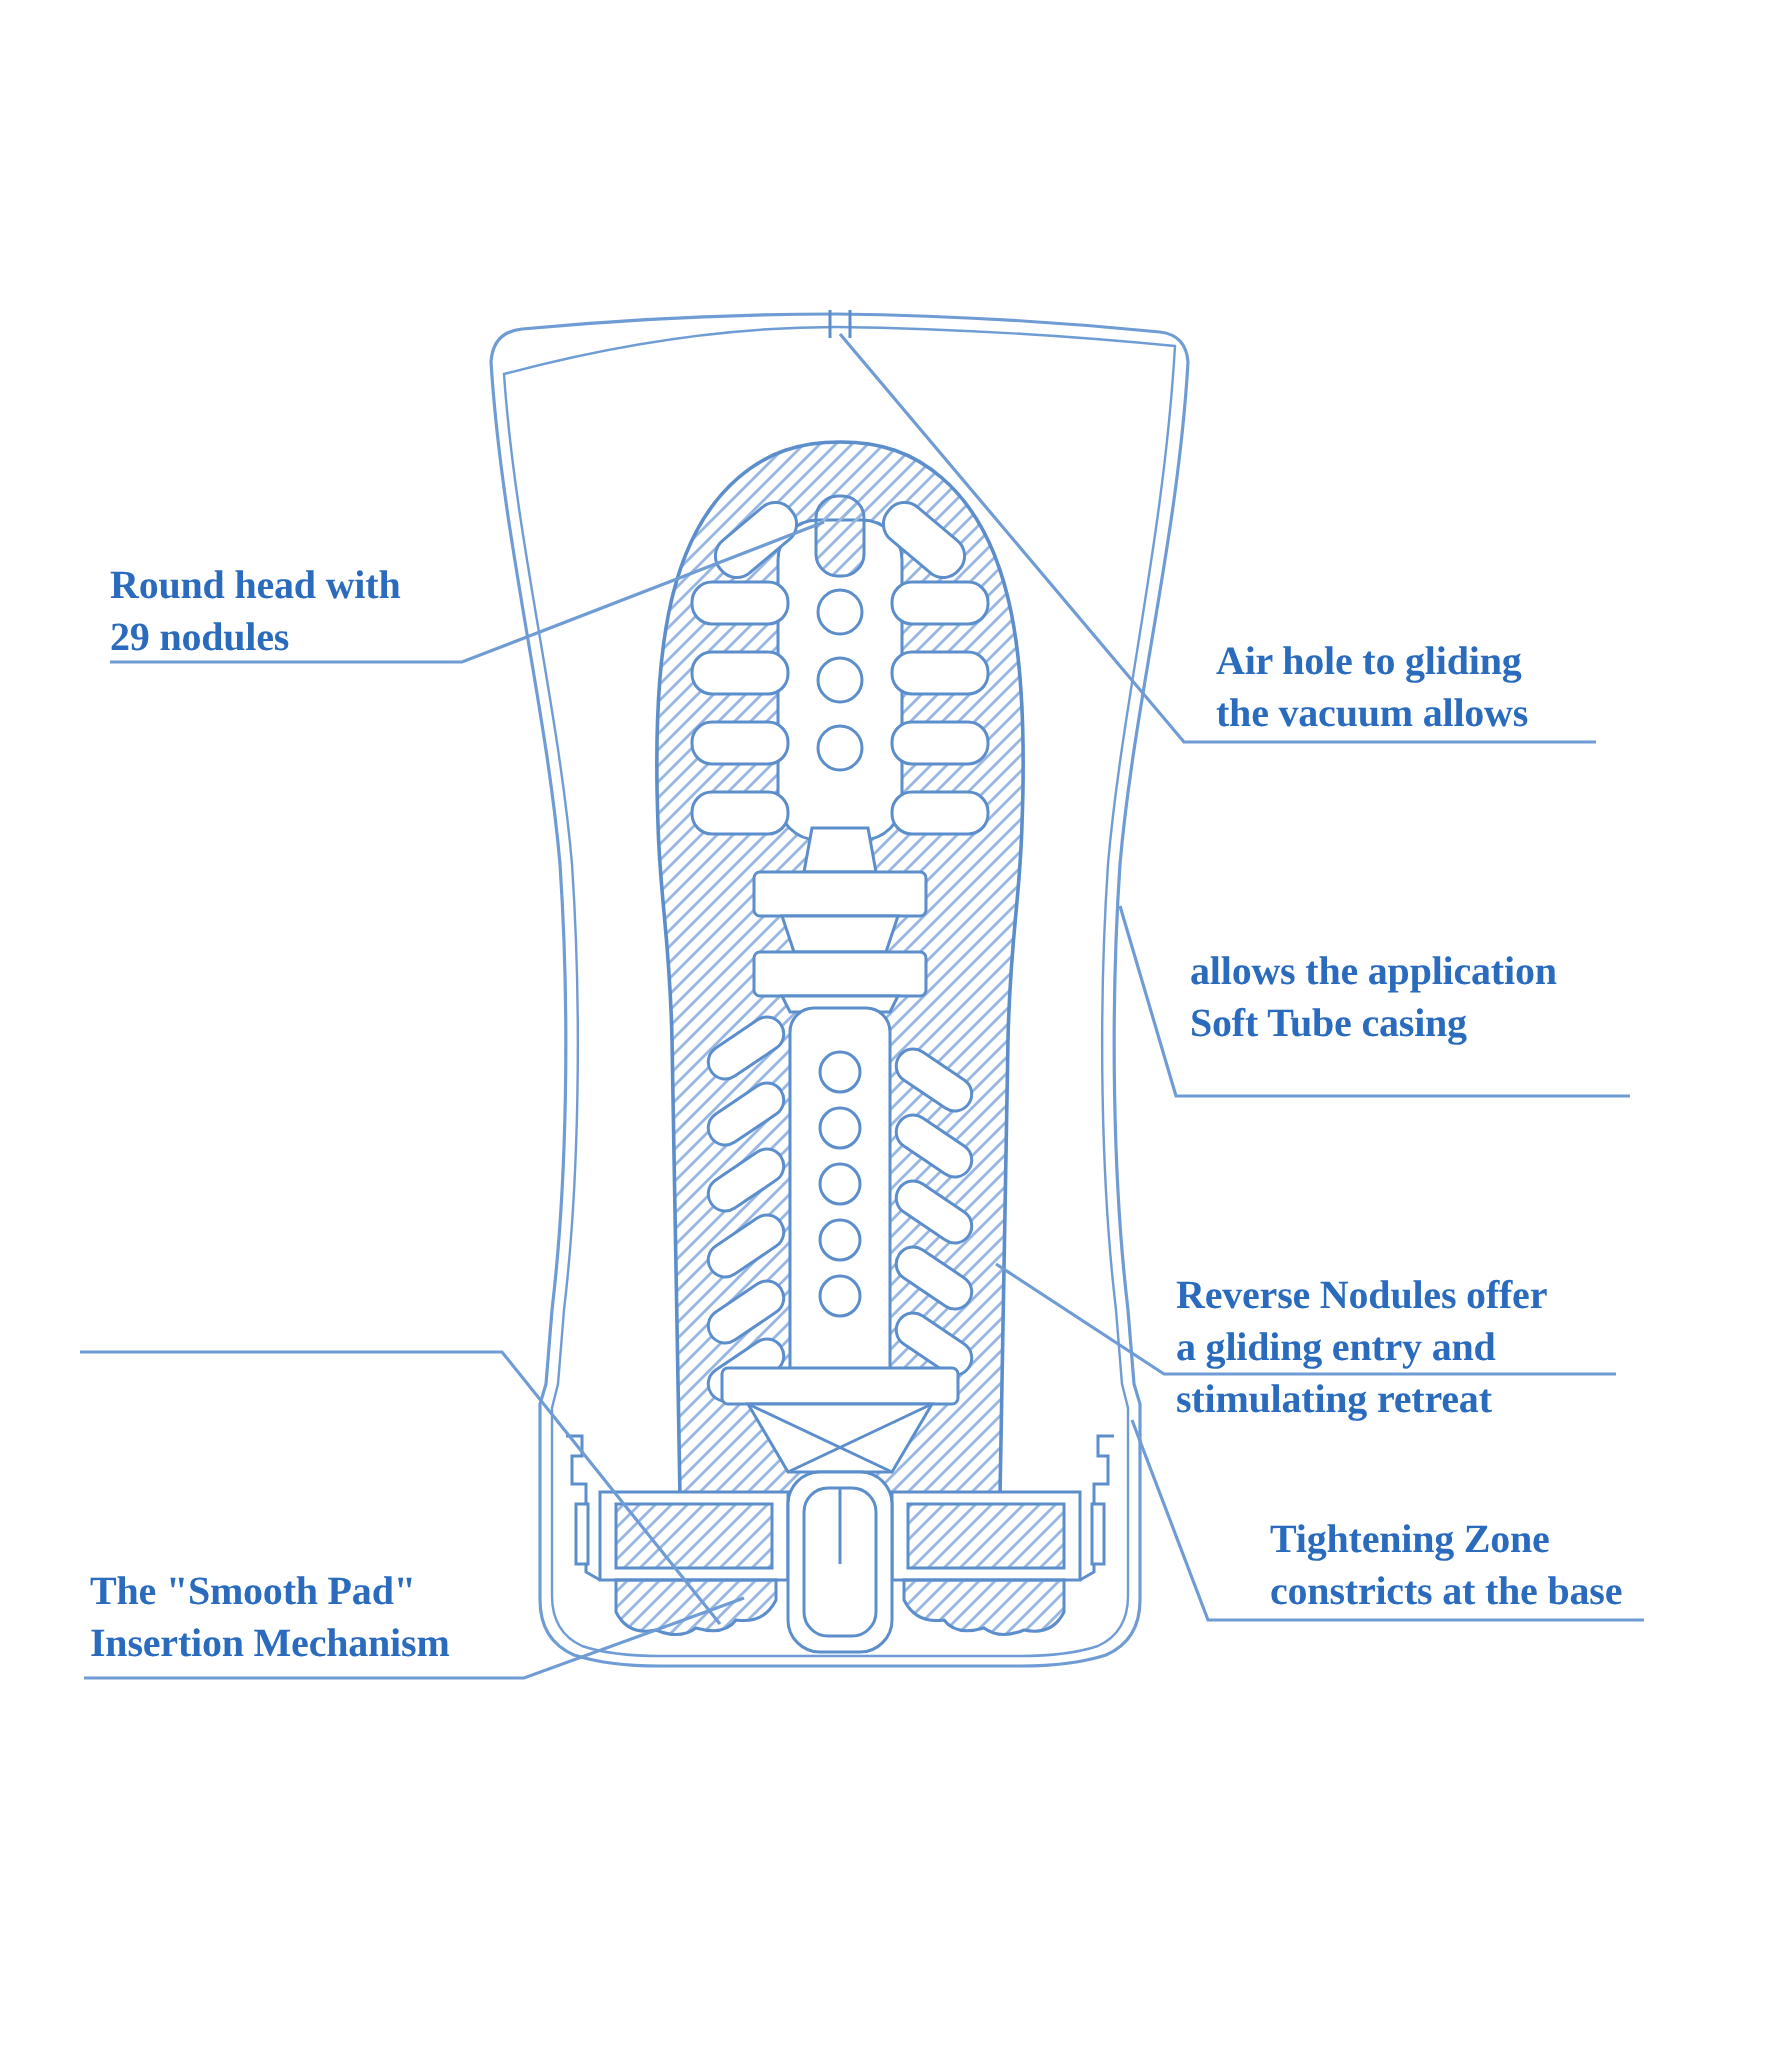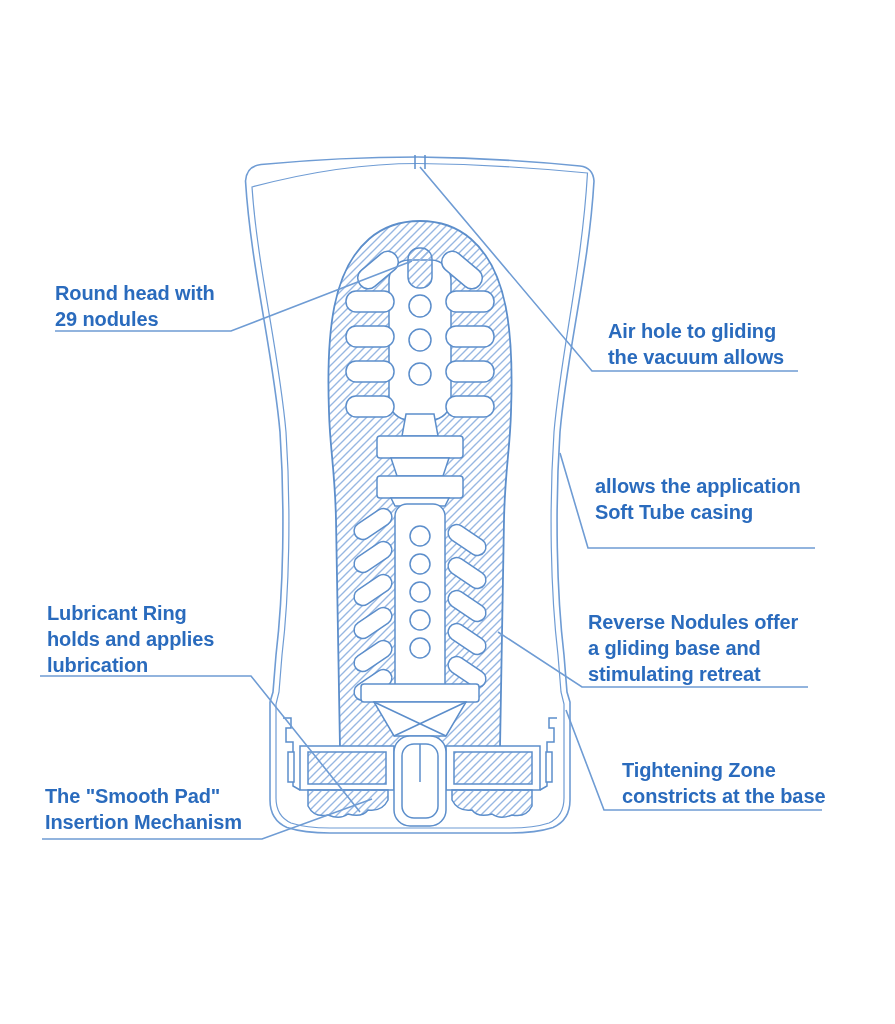--- a/index.html
+++ b/index.html
@@ -5,21 +5,21 @@
   html,body{margin:0;padding:0;background:#fff;}
   .stage{
     position:relative;width:895px;height:1024px;background:#ffffff;
     overflow:hidden;font-family:"Liberation Sans",sans-serif;
   }
   .stage svg{position:absolute;left:0;top:0;}
   .callout{
     position:absolute;color:#2a6bbd;font-weight:bold;font-size:20px;
     line-height:26px;letter-spacing:-0.1px;white-space:nowrap;
   }
-  .callout span{display:block;}
+  .callout span{display:block;font-family:Liberation Serif, serif;}
 </style>
 </head>
 <body>
 
 <div class="stage">
 
   <svg width="895" height="1024" viewBox="0 0 895 1024">
     <defs>
       <pattern id="hatch" width="8" height="8" patternUnits="userSpaceOnUse">
         <path d="M-2,2 L2,-2 M-2,10 L10,-2 M6,10 L10,6" stroke="#97b7e2" stroke-width="1.4" fill="none"></path>
@@ -166,35 +166,30 @@
   <div class="callout" style="left:608px;top:318px">
     <span>Air hole to gliding</span>
     <span>the vacuum allows</span>
   </div>
 
   <div class="callout" style="left:595px;top:473px">
     <span>allows the application</span>
     <span>Soft Tube casing</span>
   </div>
 
-  <div class="callout" style="left:47px;top:600px">
-    <span>Lubricant Ring</span>
-    <span>holds and applies</span>
-    <span>lubrication</span>
-  </div>
 
-  <div class="callout" style="left:588px;top:609px">
+  <div class="callout" style="left:588px;top:635px">
     <span>Reverse Nodules offer</span>
-    <span>a gliding base and</span>
+    <span>a gliding entry and</span>
     <span>stimulating retreat</span>
   </div>
 
   <div class="callout" style="left:45px;top:783px">
     <span>The "Smooth Pad"</span>
     <span>Insertion Mechanism</span>
   </div>
 
-  <div class="callout" style="left:622px;top:757px">
+  <div class="callout" style="left:635px;top:757px">
     <span>Tightening Zone</span>
     <span>constricts at the base</span>
   </div>
 
 </div>
 
 </body></html>

